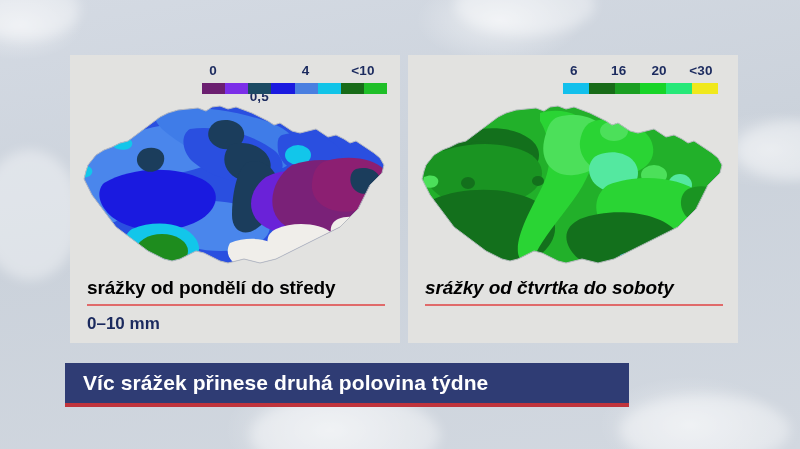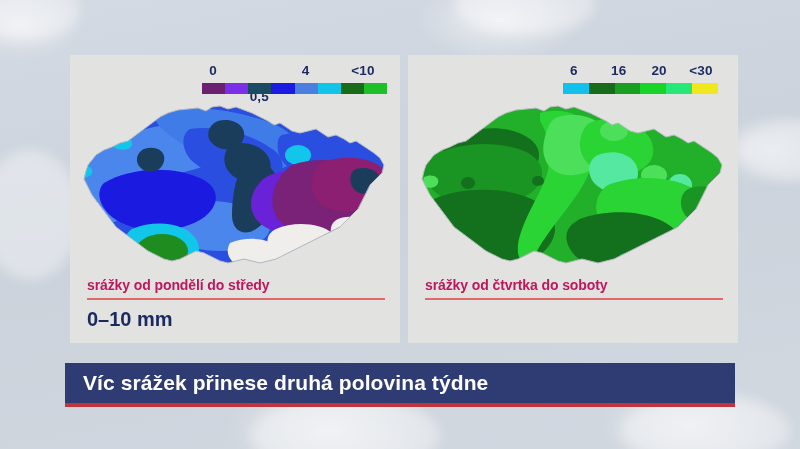--- a/index.html
+++ b/index.html
@@ -87,47 +87,47 @@
     height: 182px;
   }
   .map-svg { display: block; width: 330px; height: 182px; }
 
   .caption {
     position: absolute;
     left: 17px;
     width: 298px;
   }
   .caption-title {
-    font-size: 14px;
+    font-size: 19px;
     font-weight: bold;
-    color: #be185d;
+    color: #000000;
     white-space: nowrap;
     letter-spacing: -0.1px;
   }
   .caption-rule {
     margin-top: 5px;
     height: 1.5px;
     background: #e06a6a;
     width: 100%;
   }
   .caption-range {
     margin-top: 8px;
-    font-size: 20px;
+    font-size: 17px;
     font-weight: bold;
     color: #1b2a5e;
   }
   #caption-left  { top: 222px; }
-  #caption-right { top: 222px; }
+  #caption-right { top: 222px; font-style: italic; }
 
   
   #banner {
     position: absolute;
     left: 65px;
     top: 363px;
-    width: 670px;
+    width: 564px;
     height: 40px;
     background: #2f3c74;
     border-bottom: 4px solid #c0343c;
     display: flex;
     align-items: center;
   }
   #banner-headline {
     color: #ffffff;
     font-size: 21px;
     font-weight: bold;

